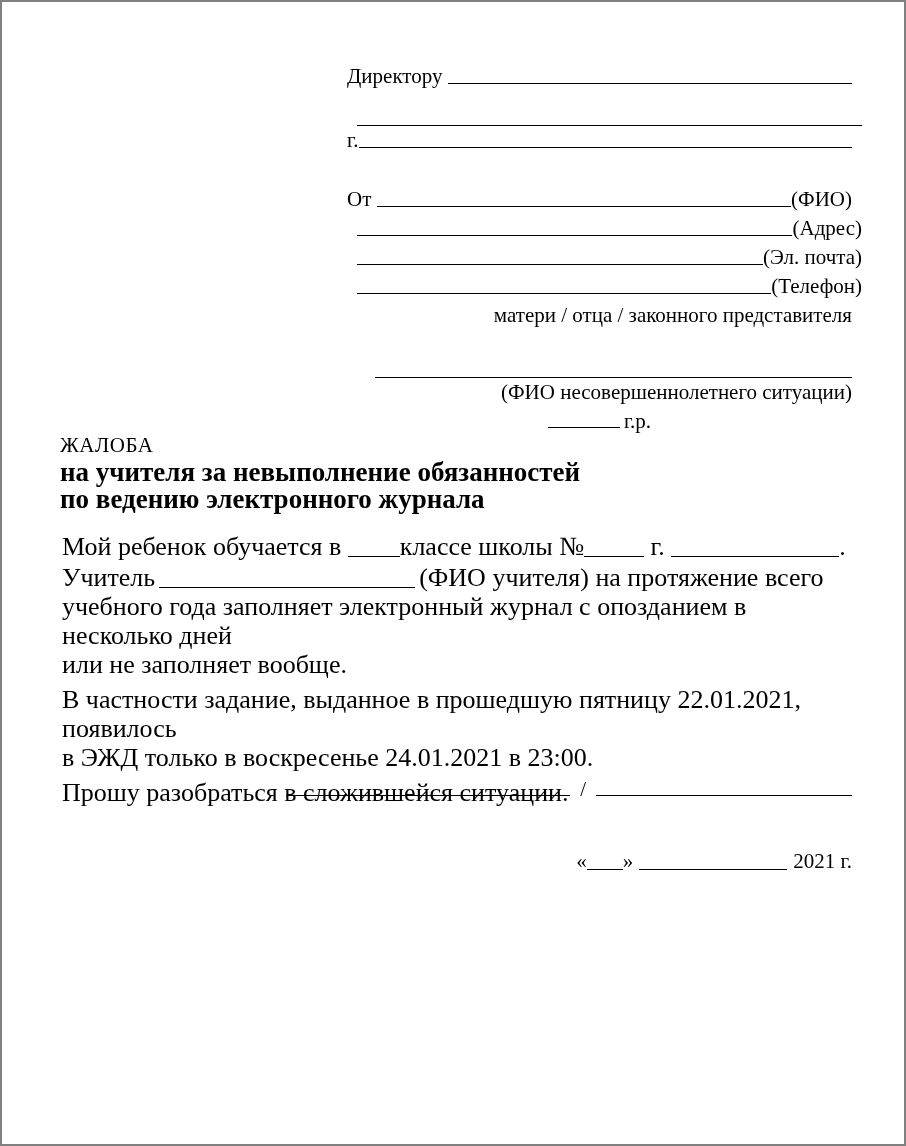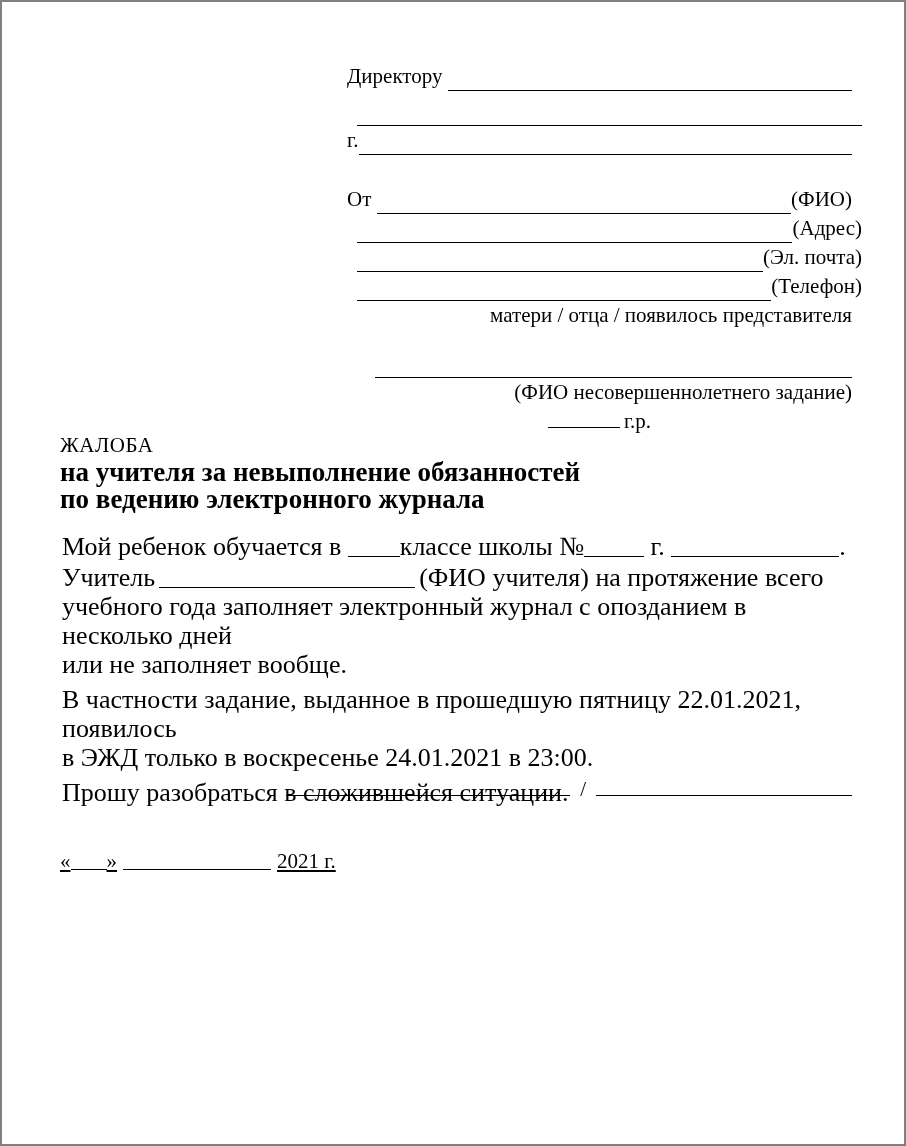--- a/index.html
+++ b/index.html
@@ -35,21 +35,21 @@
     position: absolute;
     left: 287px;       
     top: 60px;
     width: 505px;      
     font-size: 21px;
     line-height: 29px;
   }
 
   .hrow {
     display: flex;
-    align-items: flex-end;
+    align-items: flex-start;
     width: 100%;
     white-space: nowrap;
   }
   .hrow .lbl { flex: 0 0 auto; }
   .hrow .fill {
     flex: 1 1 auto;
     border-bottom: 1.6px solid #000;
     min-width: 10px;
     height: 1em;
     margin: 0 0 0 6px;
@@ -166,24 +166,24 @@
     width: 256px;
     border-bottom: 1.6px solid #000;
     height: 1em;
   }
 
   .date-row {
     position: absolute;
     left: 0;
     top: 845px;
     width: 792px;
+    text-align: right;
     font-size: 21px;
     line-height: 29px;
     white-space: nowrap;
-    text-decoration: underline;
   }
   .date-row .q-blank {
     display: inline-block;
     width: 36px;
     border-bottom: 1.6px solid #000;
     vertical-align: baseline;
     height: 1em;
     margin-bottom: -2px;
   }
   .date-row .m-blank {
@@ -235,29 +235,29 @@
       <div class="hrow indent-row">
         <span class="fill tight"></span>
         <span class="tail">(Эл. почта)</span>
       </div>
 
       <div class="hrow indent-row">
         <span class="fill tight"></span>
         <span class="tail">(Телефон)</span>
       </div>
 
-      <div class="right-text">матери / отца / появилось представителя</div>
+      <div class="right-text">матери / отца / законного представителя</div>
 
       <div class="gap-m"></div>
 
       <div class="childline">
         <span class="fill"></span>
       </div>
 
-      <div class="right-text">(ФИО несовершеннолетнего задание)</div>
+      <div class="right-text">(ФИО несовершеннолетнего ситуации)</div>
 
       <div class="birth-row">
         <span class="blank"></span><span>г.р.</span>
       </div>
     </div>
 
     <div class="title-block">
       <div class="title-main">ЖАЛОБА</div>
       <div class="title-sub">на учителя за невыполнение обязанностей</div>
       <div class="title-sub">по ведению электронного журнала</div>

